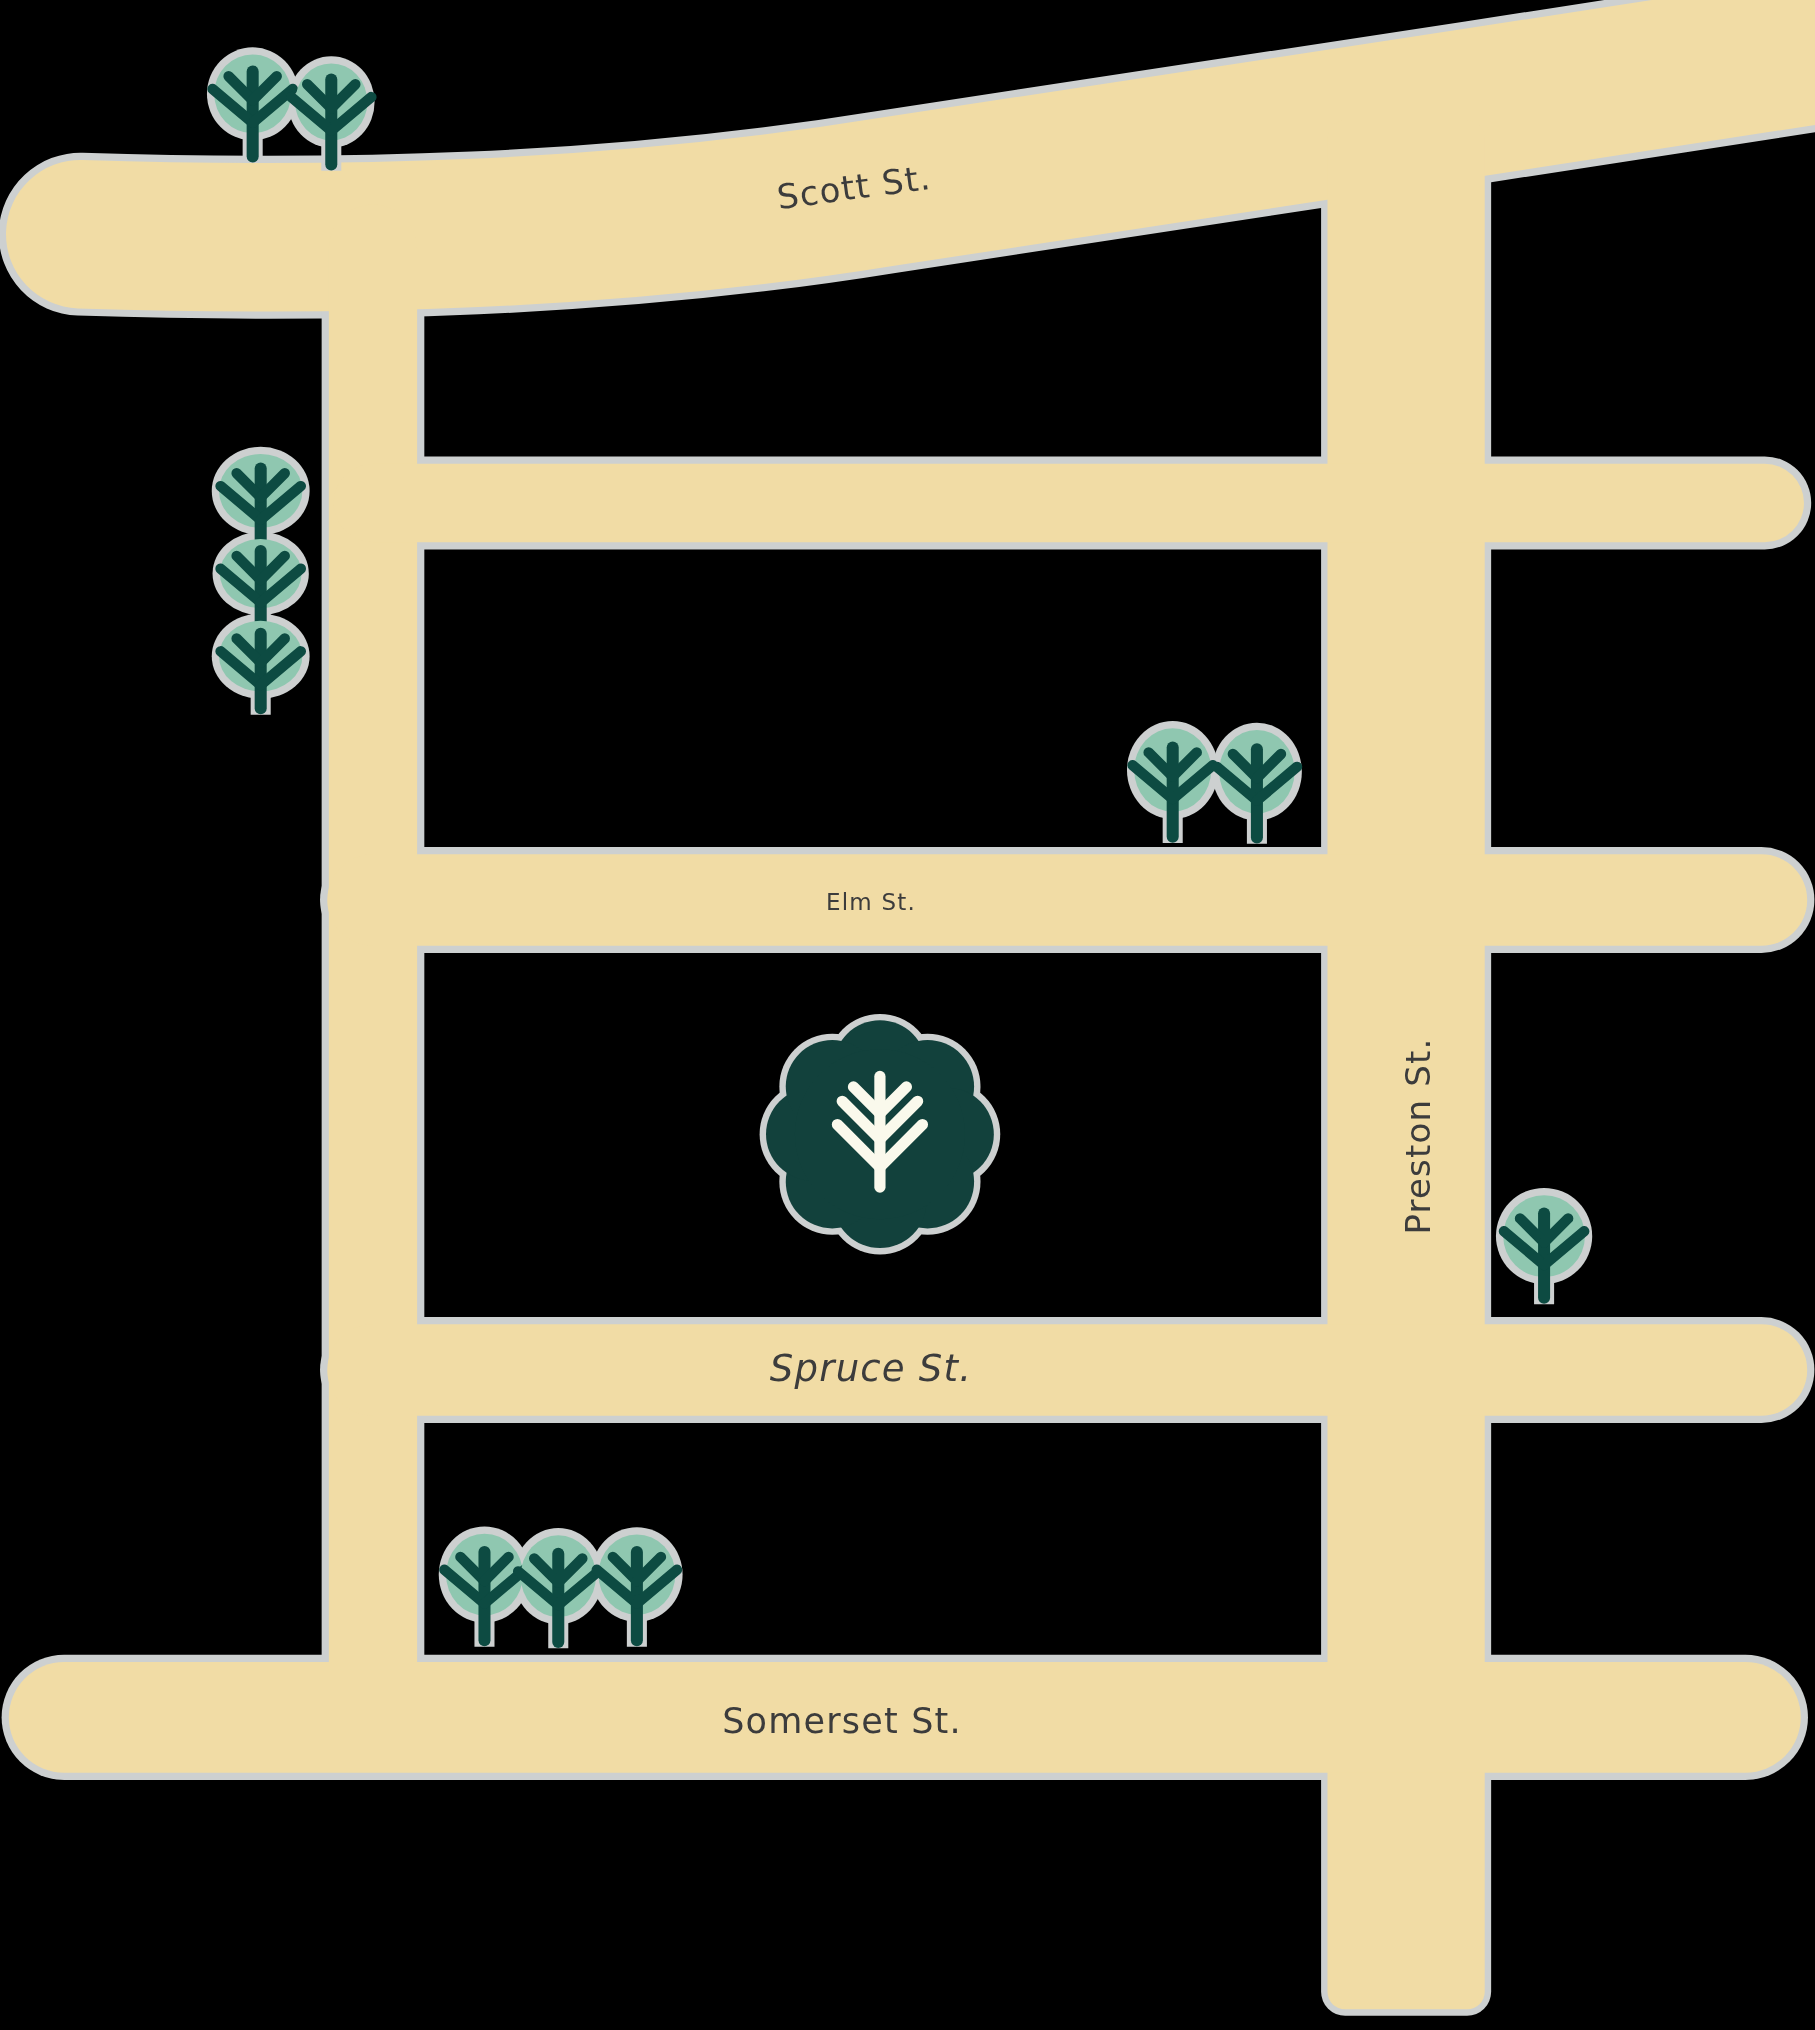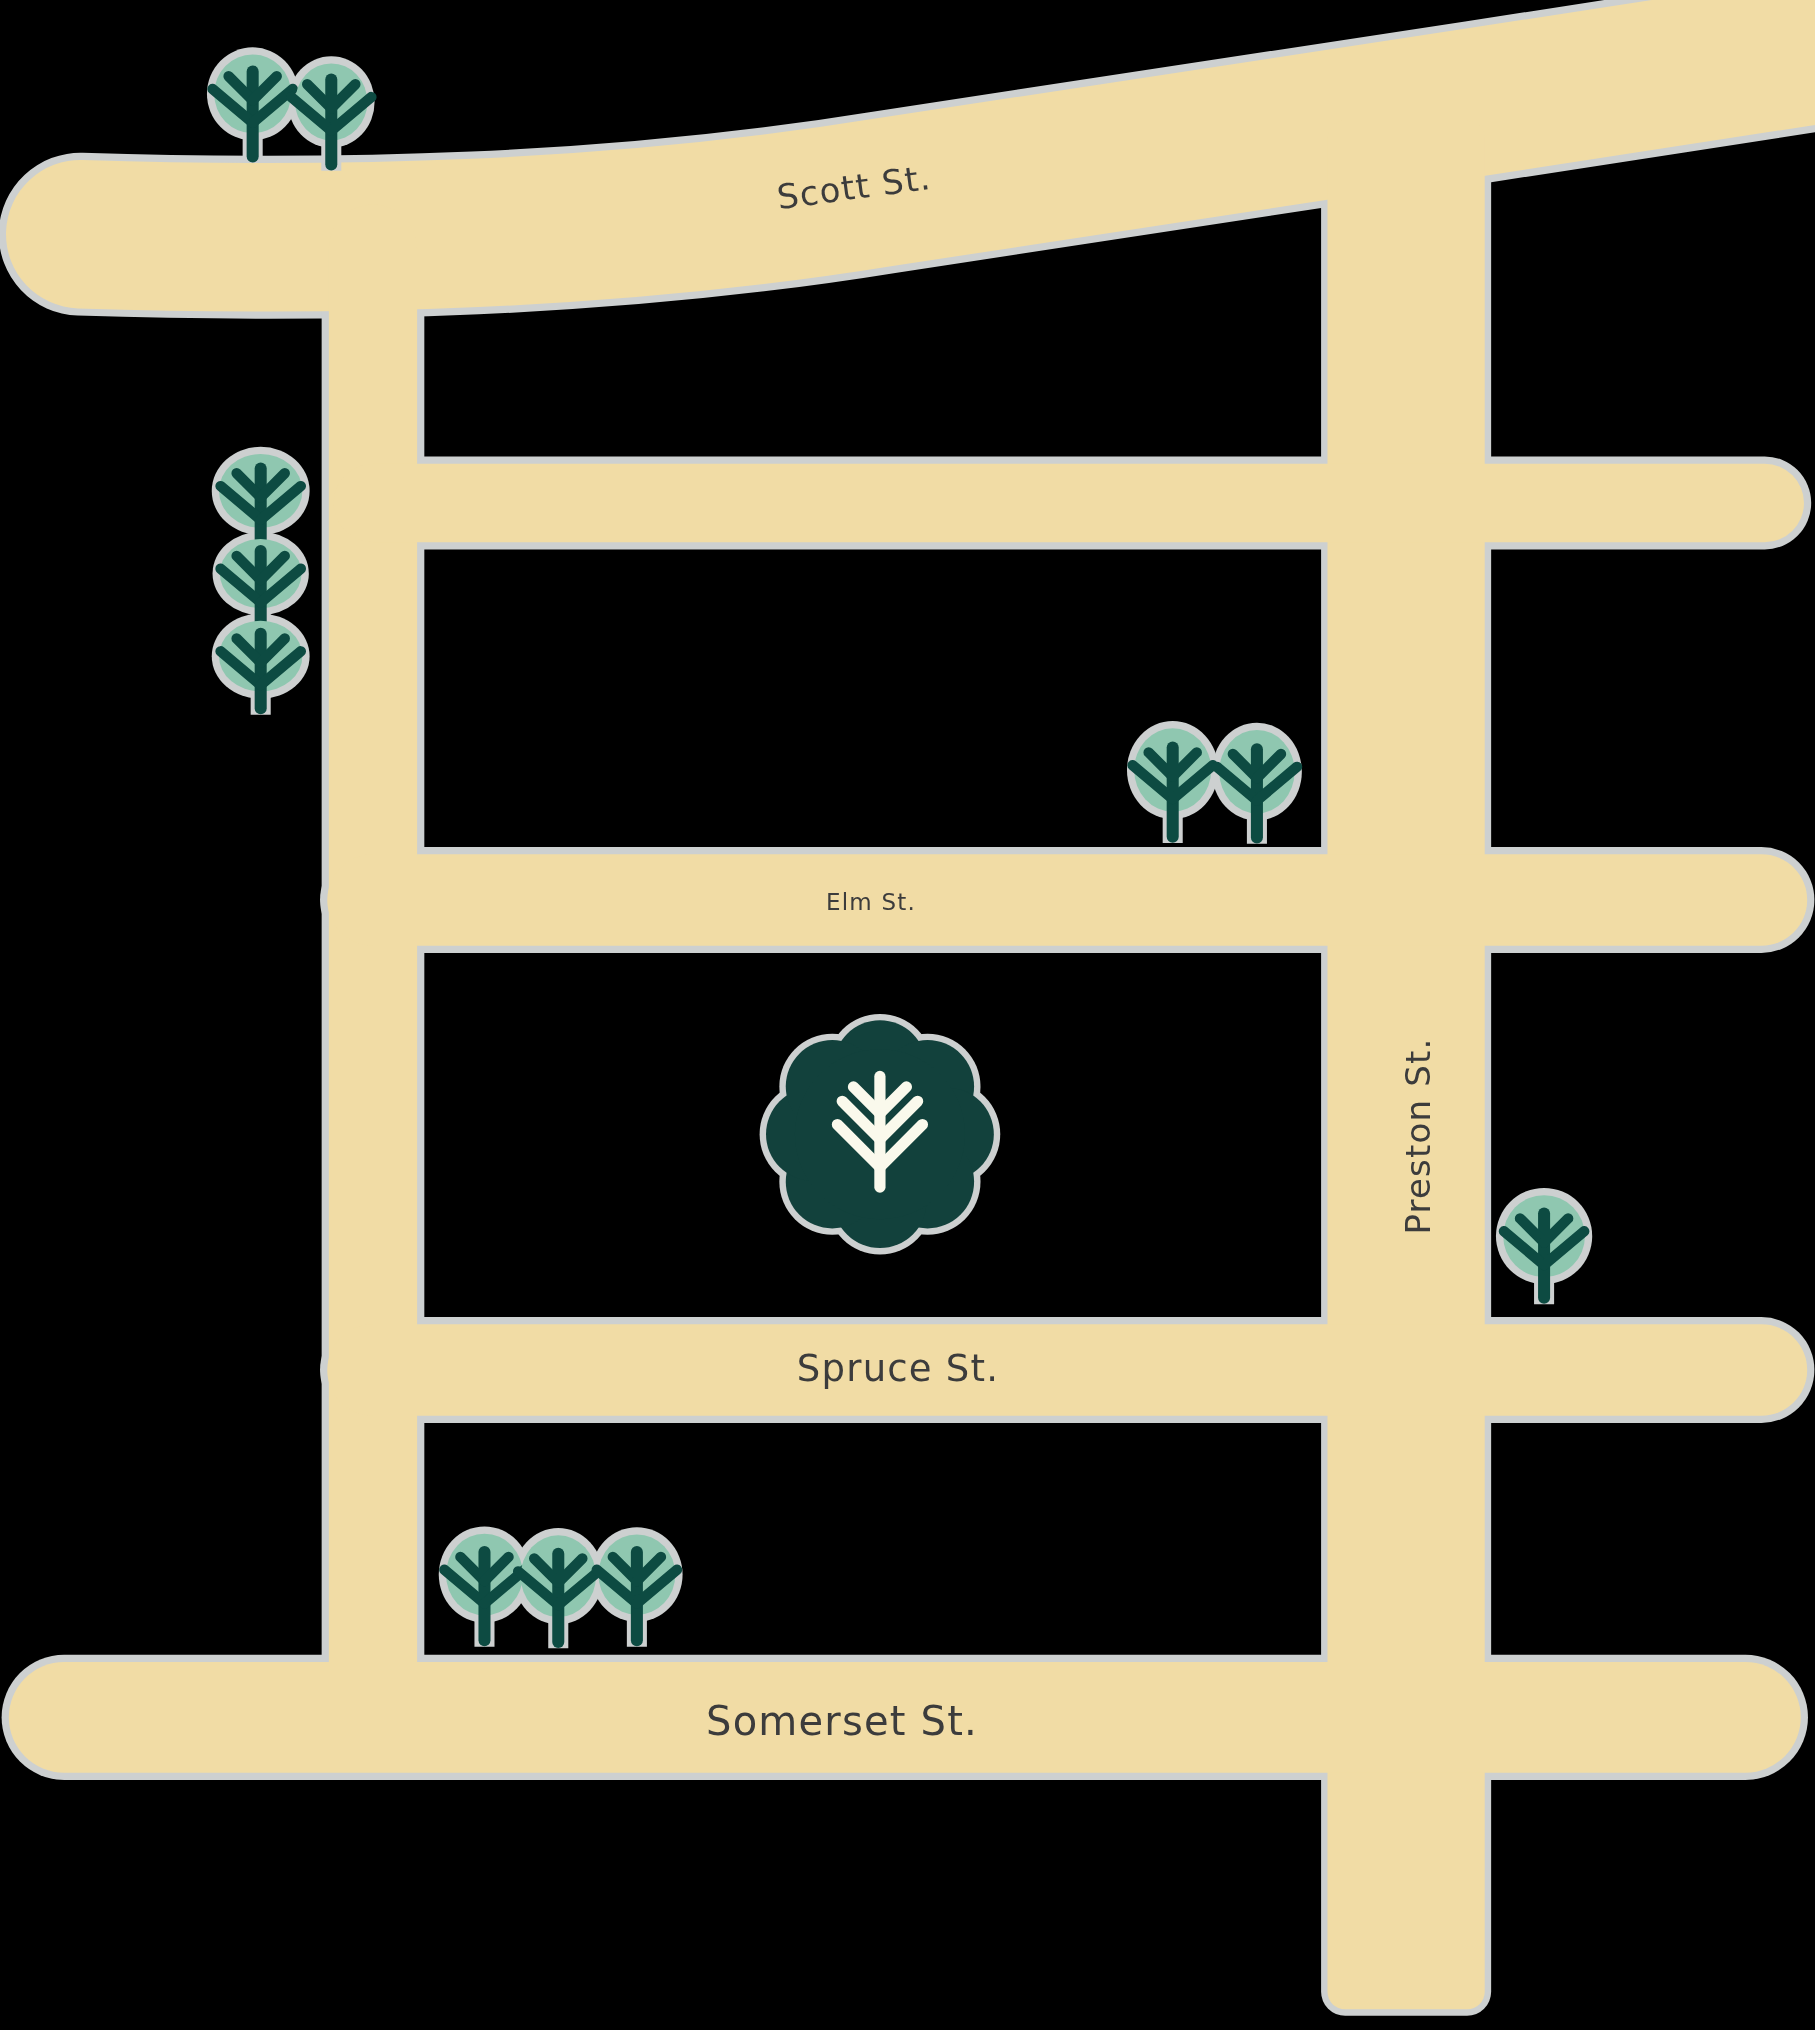--- a/index.html
+++ b/index.html
@@ -14,22 +14,22 @@
   .street-label{
     position:absolute;
     color:#3C3C3C;
     letter-spacing:1.2px;
     white-space:nowrap;
     transform:translate(-50%,-50%);
     font-weight:500;
   }
   #label-scott   {left:854px;top:187px; font-size:34px; transform:translate(-50%,-50%) rotate(-7.6deg);}
   #label-elm     {left:871px;top:902px;font-size:23px;}
-  #label-spruce  {left:898px;top:1368px;font-size:37px;}
-  #label-somerset{left:842px;top:1721px;font-size:40px;}
+  #label-spruce  {left:871px;top:1368px;font-size:37px;font-style:italic;}
+  #label-somerset{left:842px;top:1721px;font-size:35px;}
   #label-preston {left:1418px;top:1136px;font-size:34px; transform:translate(-50%,-50%) rotate(-90deg);}
 </style>
 </head>
 <body>
 
 <div id="stage">
 
   <svg id="map-svg" width="1816" height="2031" viewBox="0 0 2264 2532">
 
     <g id="halo-layer" fill="none" stroke="#CDD0D0" stroke-linecap="round" stroke-linejoin="round">

